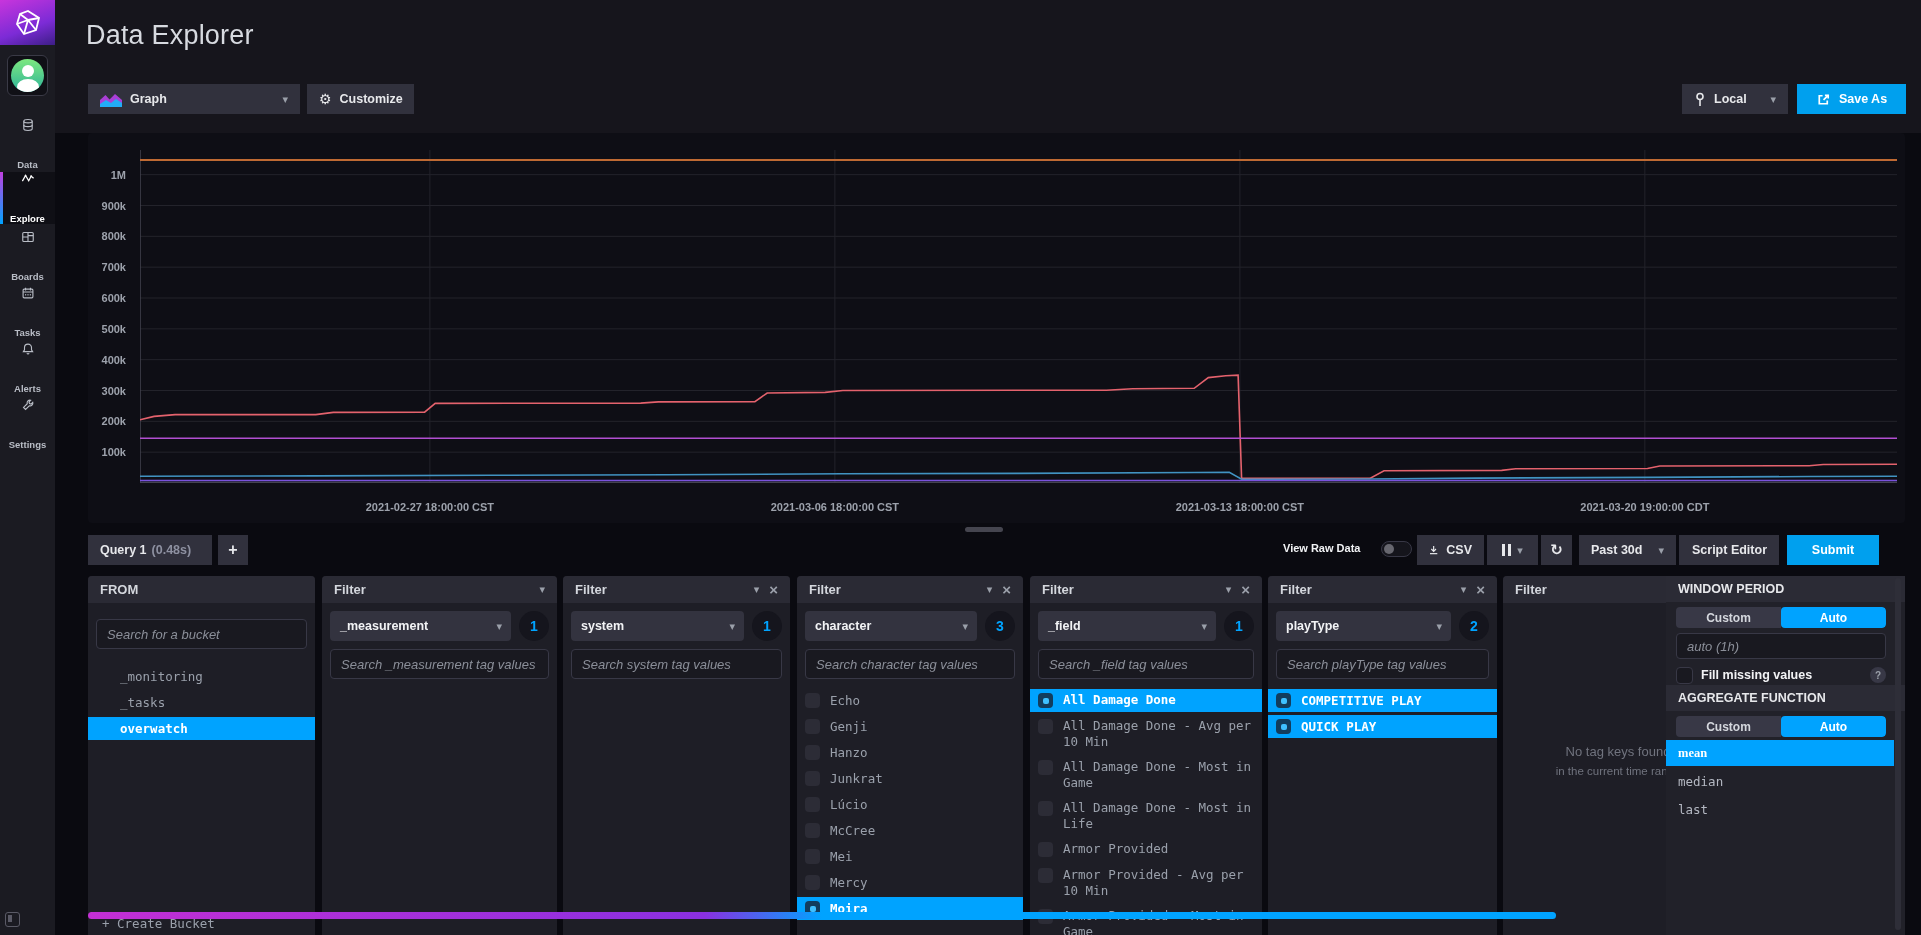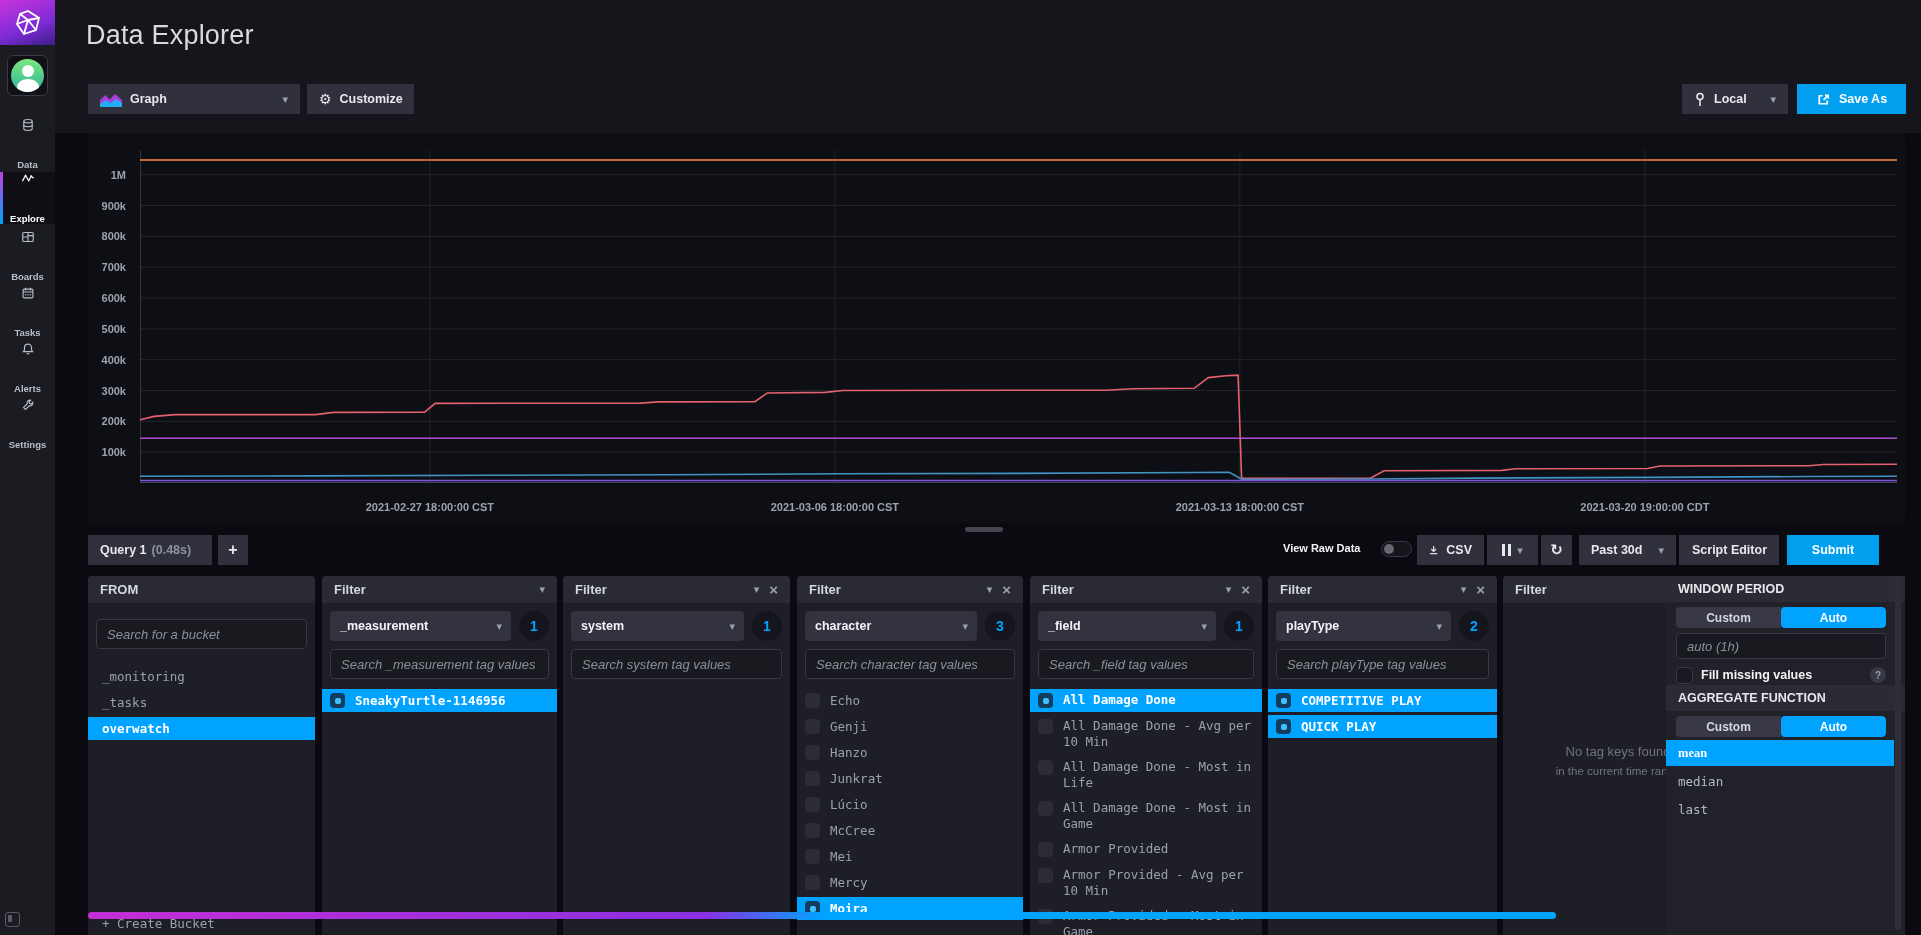--- a/index.html
+++ b/index.html
@@ -99,21 +99,21 @@
   .wrap .tag-item { height:auto; min-height:23px; align-items:flex-start; padding-top:3px; padding-bottom:3px; }
   .wrap .tag-item .checkbox { margin-top:1px; }
   .wrap .tag-item .tag-item-label { white-space:normal; line-height:16px; }
   .checkbox { width:15px; height:15px; border-radius:4px; background:#2c2c36; flex:none; position:relative; }
   .checkbox.checked { background:#123d5e; }
   .checkbox.checked::after { content:""; position:absolute; left:4.5px; top:4.5px; width:6px; height:6px;
     border-radius:2px; background:#3fc0ff; }
   #from-card { left:88px; width:227px; }
   #from-card .card-controls { padding-top:16px; }
   #bucket-list { margin-top:12px; }
-  #bucket-list .tag-item { padding-left:14px; }
+  #bucket-list .tag-item { padding-left:32px; }
   #create-bucket { height:23px; display:flex; align-items:center; padding-left:14px;
     font-size:12.5px; color:#9aa0ab; cursor:pointer; }
   #filter-card-0 { left:322px; width:235px; }
   #filter-card-1 { left:563px; width:227px; }
   #filter-card-2 { left:797px; width:226px; }
   #filter-card-3 { left:1030px; width:232px; }
   #filter-card-4 { left:1268px; width:229px; }
   #filter-card-5 { left:1503px; width:230px; }
   #empty-filter-msg { position:absolute; left:0; right:0; top:168px; text-align:center; color:#70737e; }
   #empty-filter-msg .l1 { font-size:13px; margin-bottom:6px; }
@@ -367,26 +367,20 @@
   <div class="card-controls">
     <div class="tag-row">
       <div class="tag-dropdown">
         <span class="lbl">_measurement</span>
         <span class="caret icon">▾</span>
       </div>
       <div class="count-badge">1</div>
     </div>
     <input class="search-input" placeholder="Search _measurement tag values" style="">
   </div>
-  <div class="tag-list">
-      <div class="tag-item selected">
-        <span class="checkbox checked"></span>
-        <span class="tag-item-label mono">SneakyTurtle-1146956</span>
-      </div>
-    </div>
 </div>
 
 <div id="filter-card-1" class="card">
   <div class="card-header">
     <span class="card-title">Filter</span>
     <span class="hdr-caret icon">▾</span>
     <span class="hdr-close">×</span>
   </div>
   <div class="card-controls">
     <div class="tag-row">
@@ -476,25 +470,25 @@
       <div class="tag-item selected">
         <span class="checkbox checked"></span>
         <span class="tag-item-label mono">All Damage Done</span>
       </div>
       <div class="tag-item">
         <span class="checkbox"></span>
         <span class="tag-item-label mono">All Damage Done - Avg per 10 Min</span>
       </div>
       <div class="tag-item">
         <span class="checkbox"></span>
+        <span class="tag-item-label mono">All Damage Done - Most in Game</span>
+      </div>
+      <div class="tag-item">
+        <span class="checkbox"></span>
         <span class="tag-item-label mono">All Damage Done - Most in Life</span>
-      </div>
-      <div class="tag-item">
-        <span class="checkbox"></span>
-        <span class="tag-item-label mono">All Damage Done - Most in Game</span>
       </div>
       <div class="tag-item">
         <span class="checkbox"></span>
         <span class="tag-item-label mono">Armor Provided</span>
       </div>
       <div class="tag-item">
         <span class="checkbox"></span>
         <span class="tag-item-label mono">Armor Provided - Avg per 10 Min</span>
       </div>
       <div class="tag-item">

